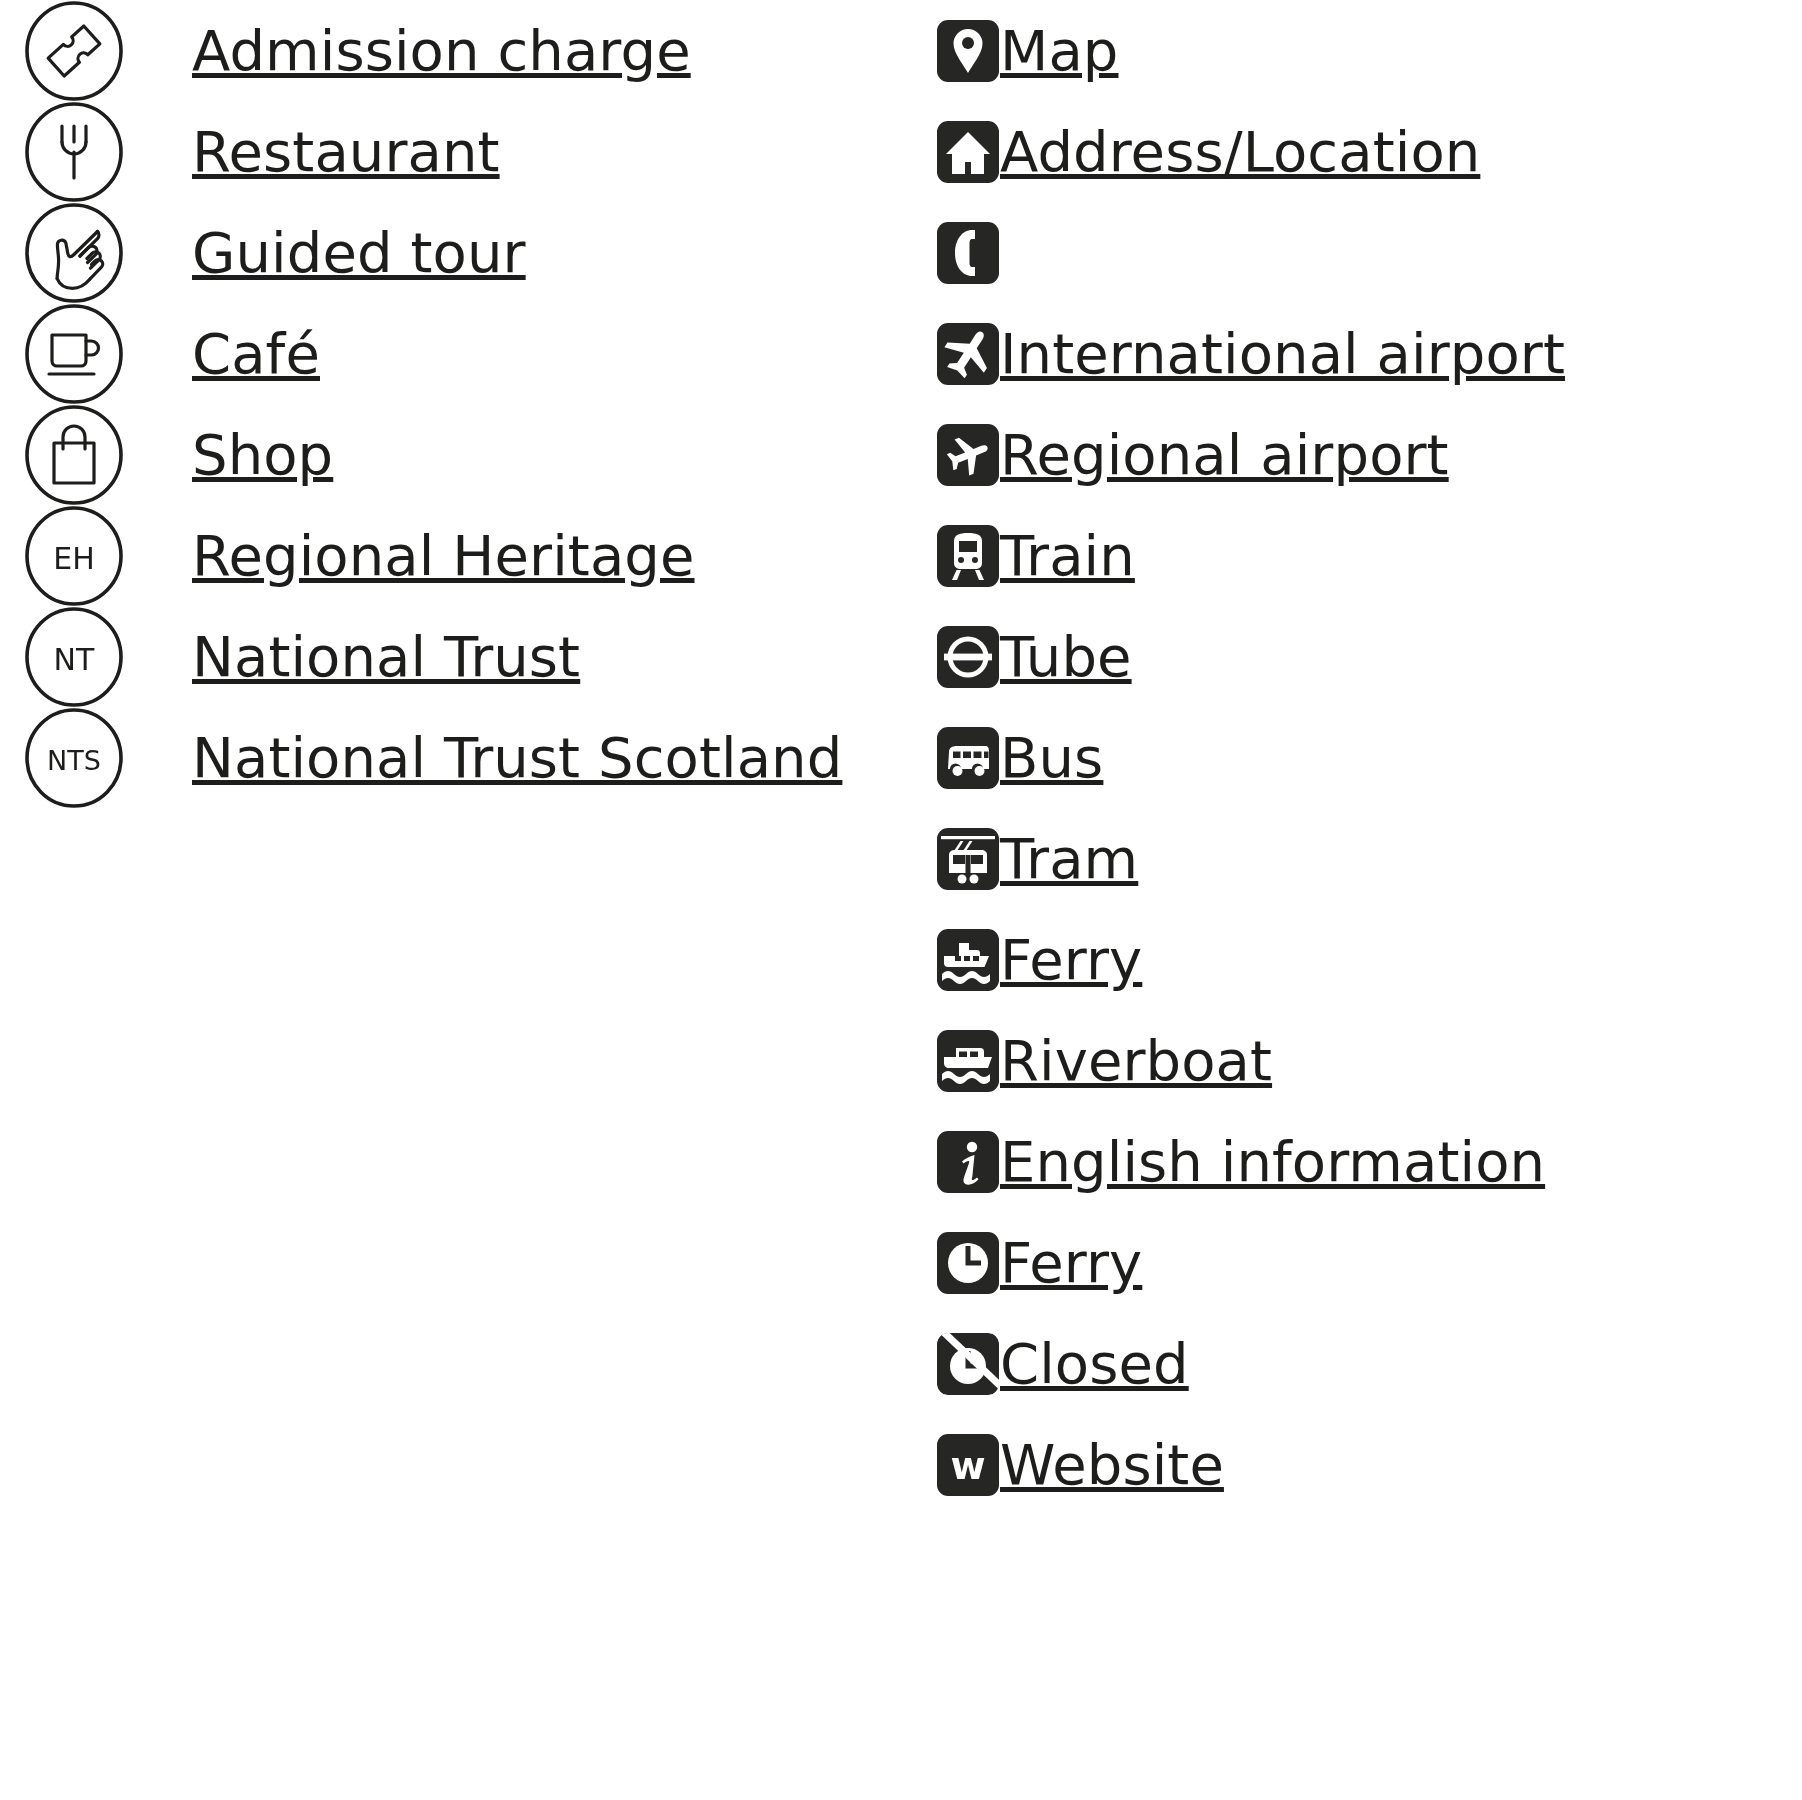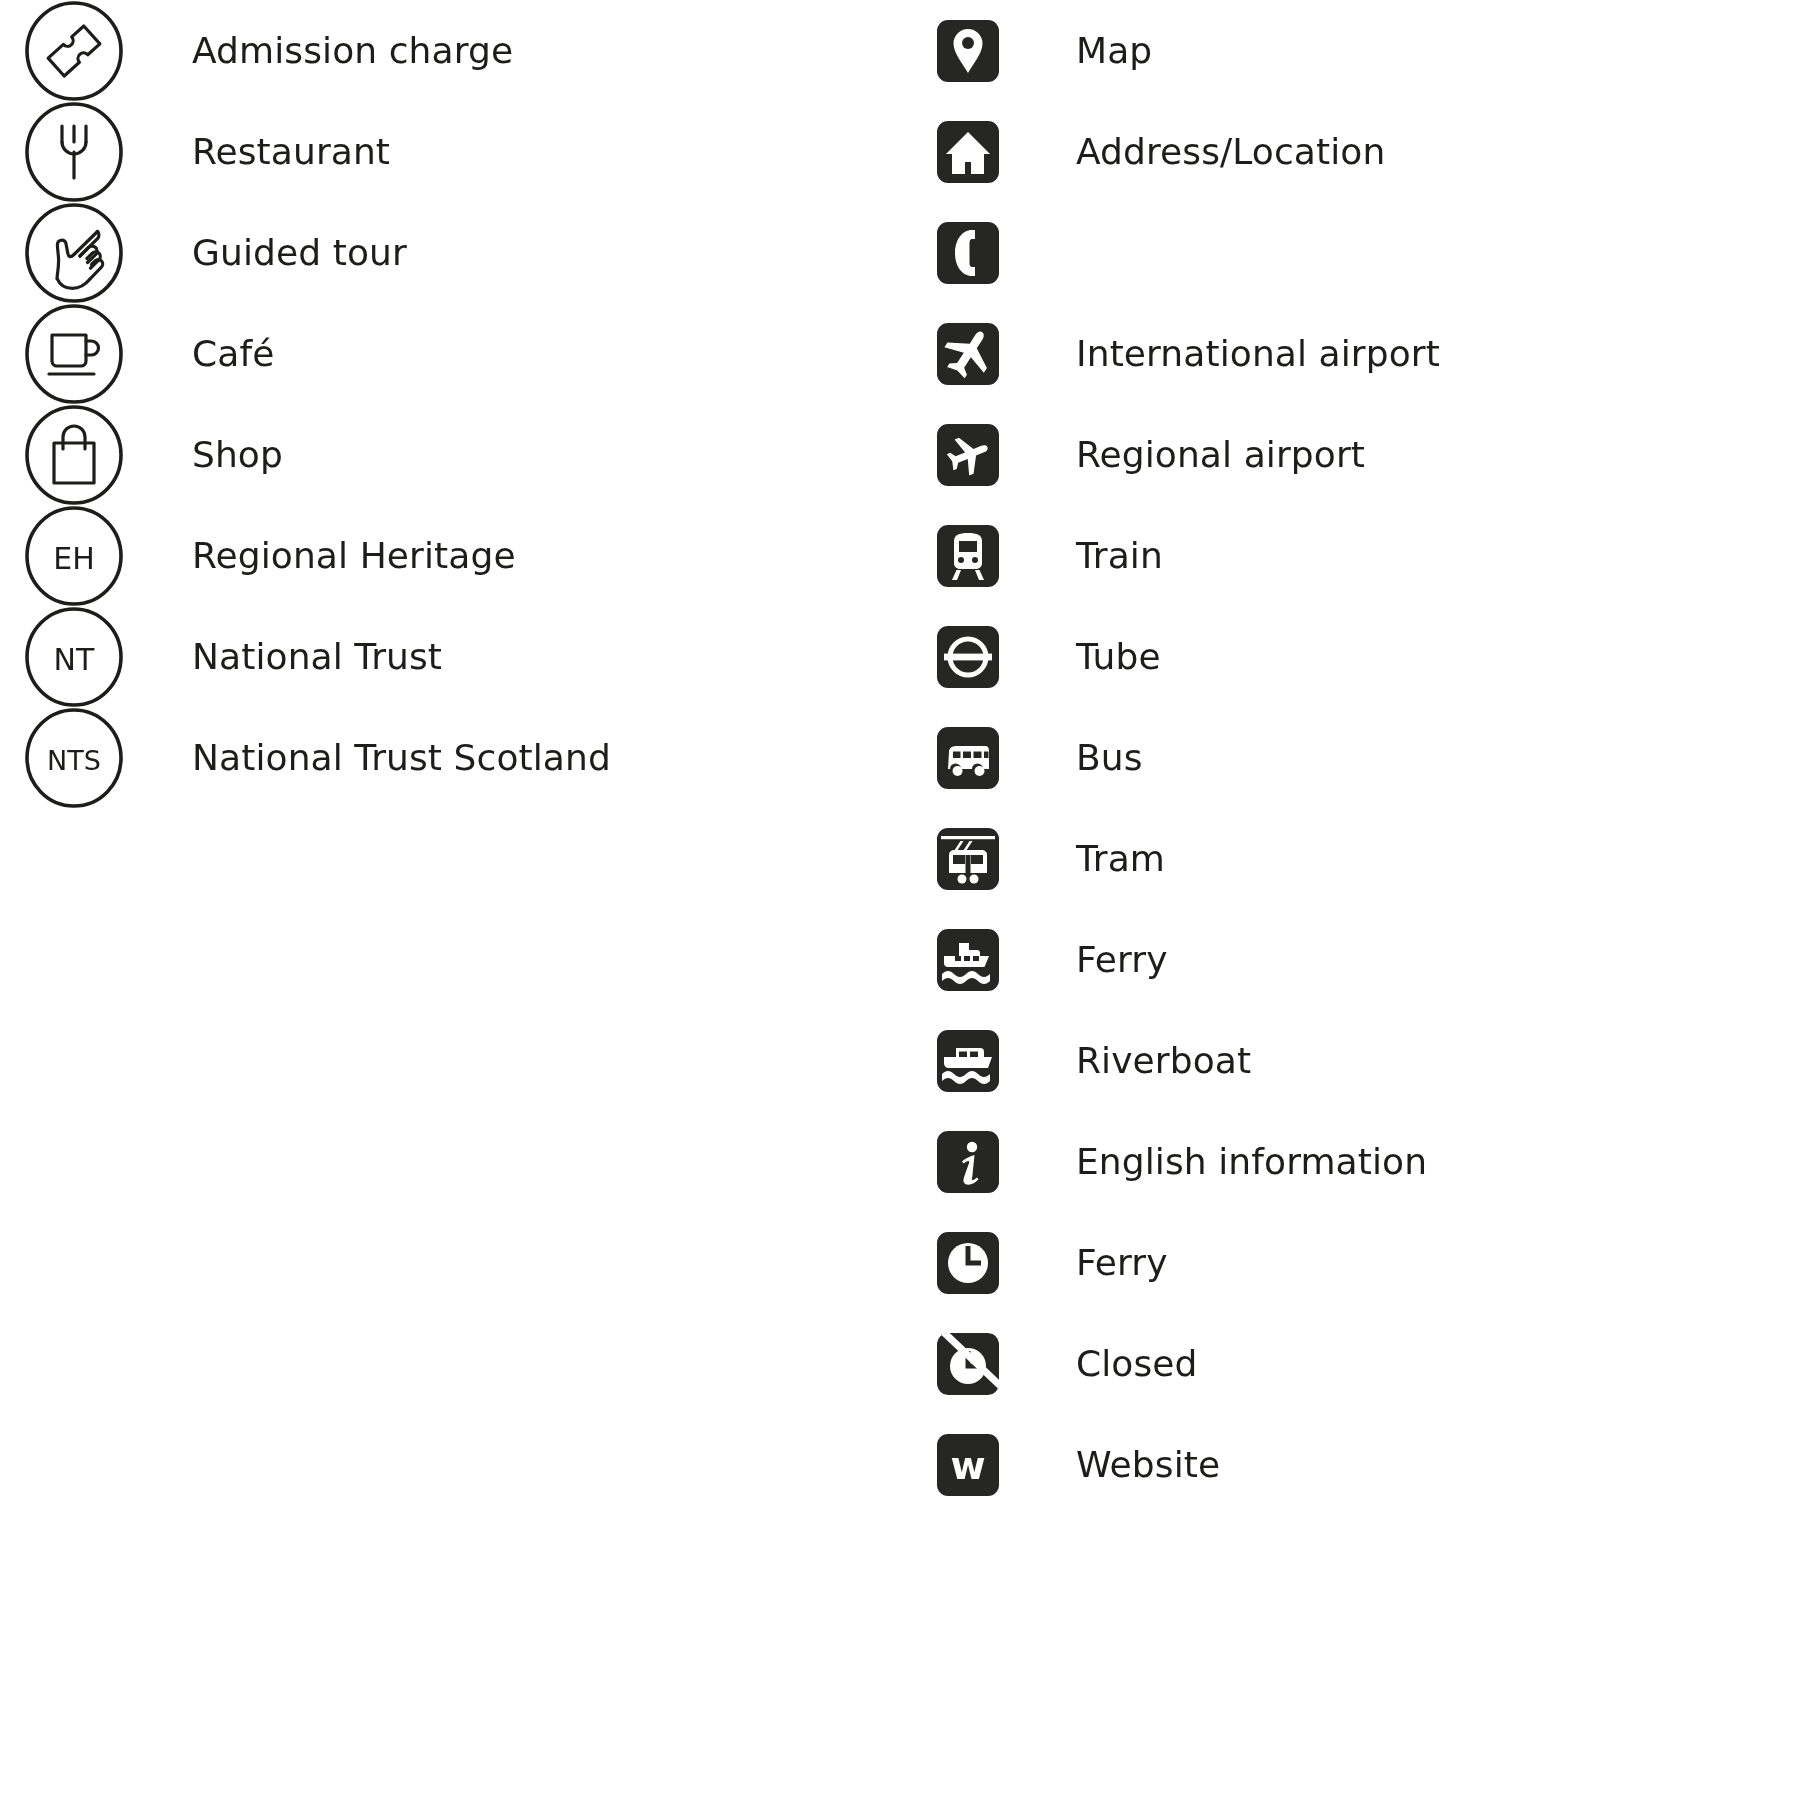--- a/index.html
+++ b/index.html
@@ -40,28 +40,29 @@
   .icon-slot {
     flex: 0 0 auto;
     display: flex;
     align-items: center;
     justify-content: center;
   }
   .column-left .icon-slot  { width: 104px; height: 101px; }
   .column-right .icon-slot { width: 64px;  height: 101px; margin-left: 4px;}
 
   .row-label {
-    font-size: 36px;
+    font-size: 56px;
     line-height: 1;
     color: #1d1d1b;
     letter-spacing: 0.1px;
     white-space: nowrap;
+    text-decoration: underline;
   }
   .column-left .row-label  { margin-left: 66px; }
-  .column-right .row-label { margin-left: 76px; }
+  .column-right .row-label { }
 
   
   .outline-icon {
     width: 100px;
     height: 100px;
     display: block;
   }
   .outline-icon .stroke {
     fill: none;
     stroke: #1d1d1b;

